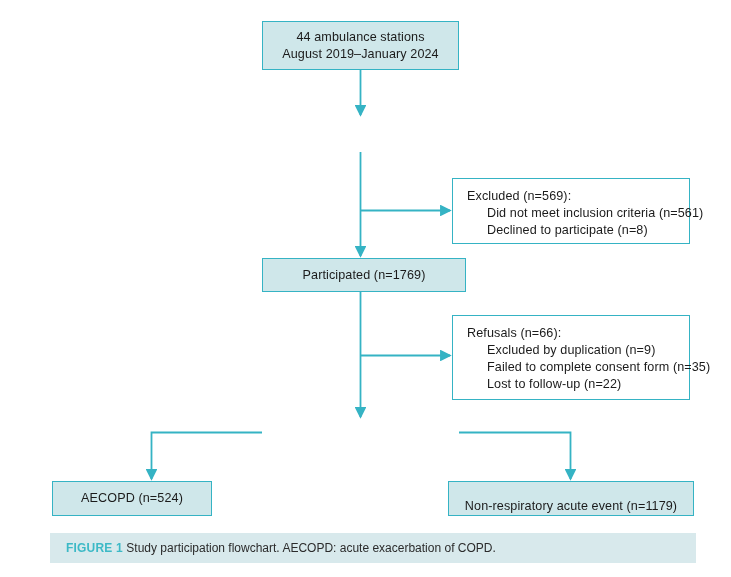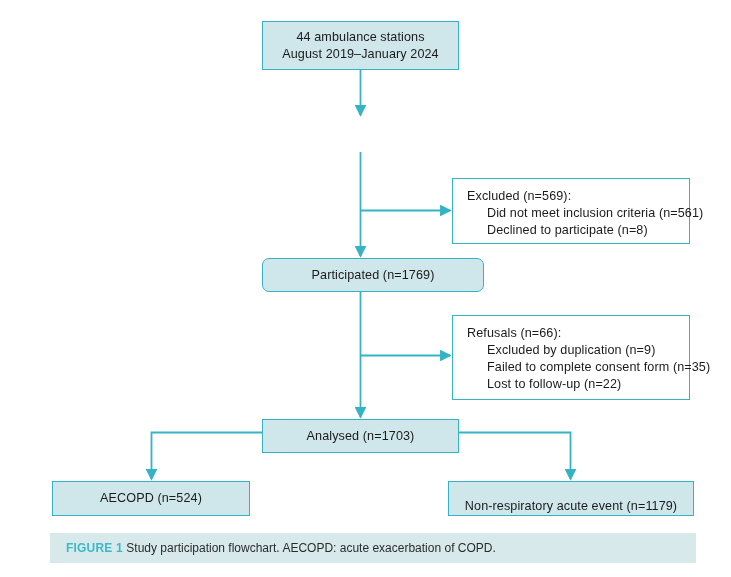--- a/index.html
+++ b/index.html
@@ -113,36 +113,33 @@
     </div>
   </div>
 
 
   <div class="node plain" style="left:452px; top:178px; width:238px; height:66px;">
     <span class="line">Excluded (n=569):</span>
     <span class="line indent">Did not meet inclusion criteria (n=561)</span>
     <span class="line indent">Declined to participate (n=8)</span>
   </div>
 
-  <div class="node filled" style="left:262px; top:258px; width:222px; height:34px;border-radius:7px;">
+  <div class="node filled" style="left:262px; top:258px; width:204px; height:34px;">
     <span class="line">Participated (n=1769)</span>
   </div>
 
   <div class="node plain" style="left:452px; top:315px; width:238px; height:85px;">
     <span class="line">Refusals (n=66):</span>
     <span class="line indent">Excluded by duplication (n=9)</span>
     <span class="line indent">Failed to complete consent form (n=35)</span>
     <span class="line indent">Lost to follow-up (n=22)</span>
   </div>
 
-  <div class="node filled" style="left:262px; top:419px; width:197px; height:34px;">
-    <span class="line">Analysed (n=1703)</span>
-  </div>
 
-  <div class="node filled" style="left:52px; top:481px; width:198px; height:35px;">
+  <div class="node filled" style="left:52px; top:481px; width:160px; height:35px;">
     <span class="line">AECOPD (n=524)</span>
   </div>
 
   <div class="node filled" style="left:448px; top:481px; width:246px; height:35px;align-items:flex-end;">
     <span class="line">Non-respiratory acute event (n=1179)</span>
   </div>
 
   <div class="caption-strip"></div>
   <div class="caption-text">
     <span class="caption-label">FIGURE 1</span>

